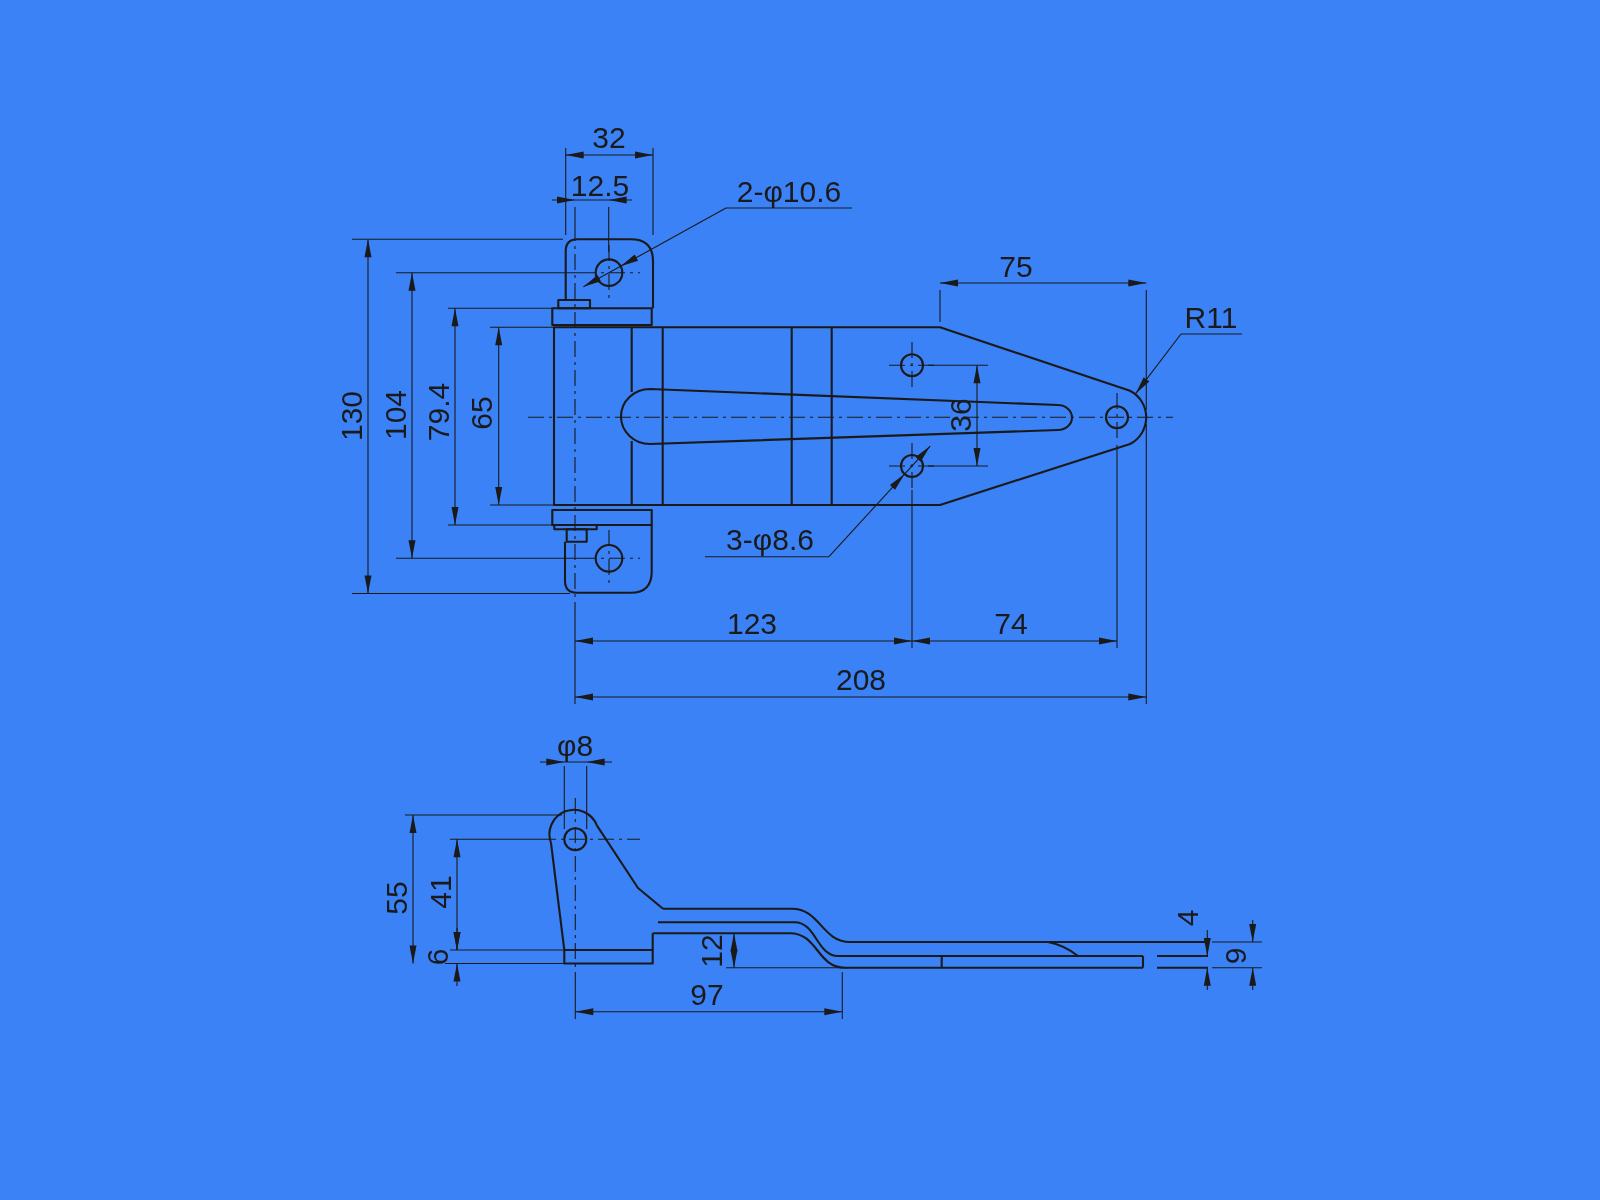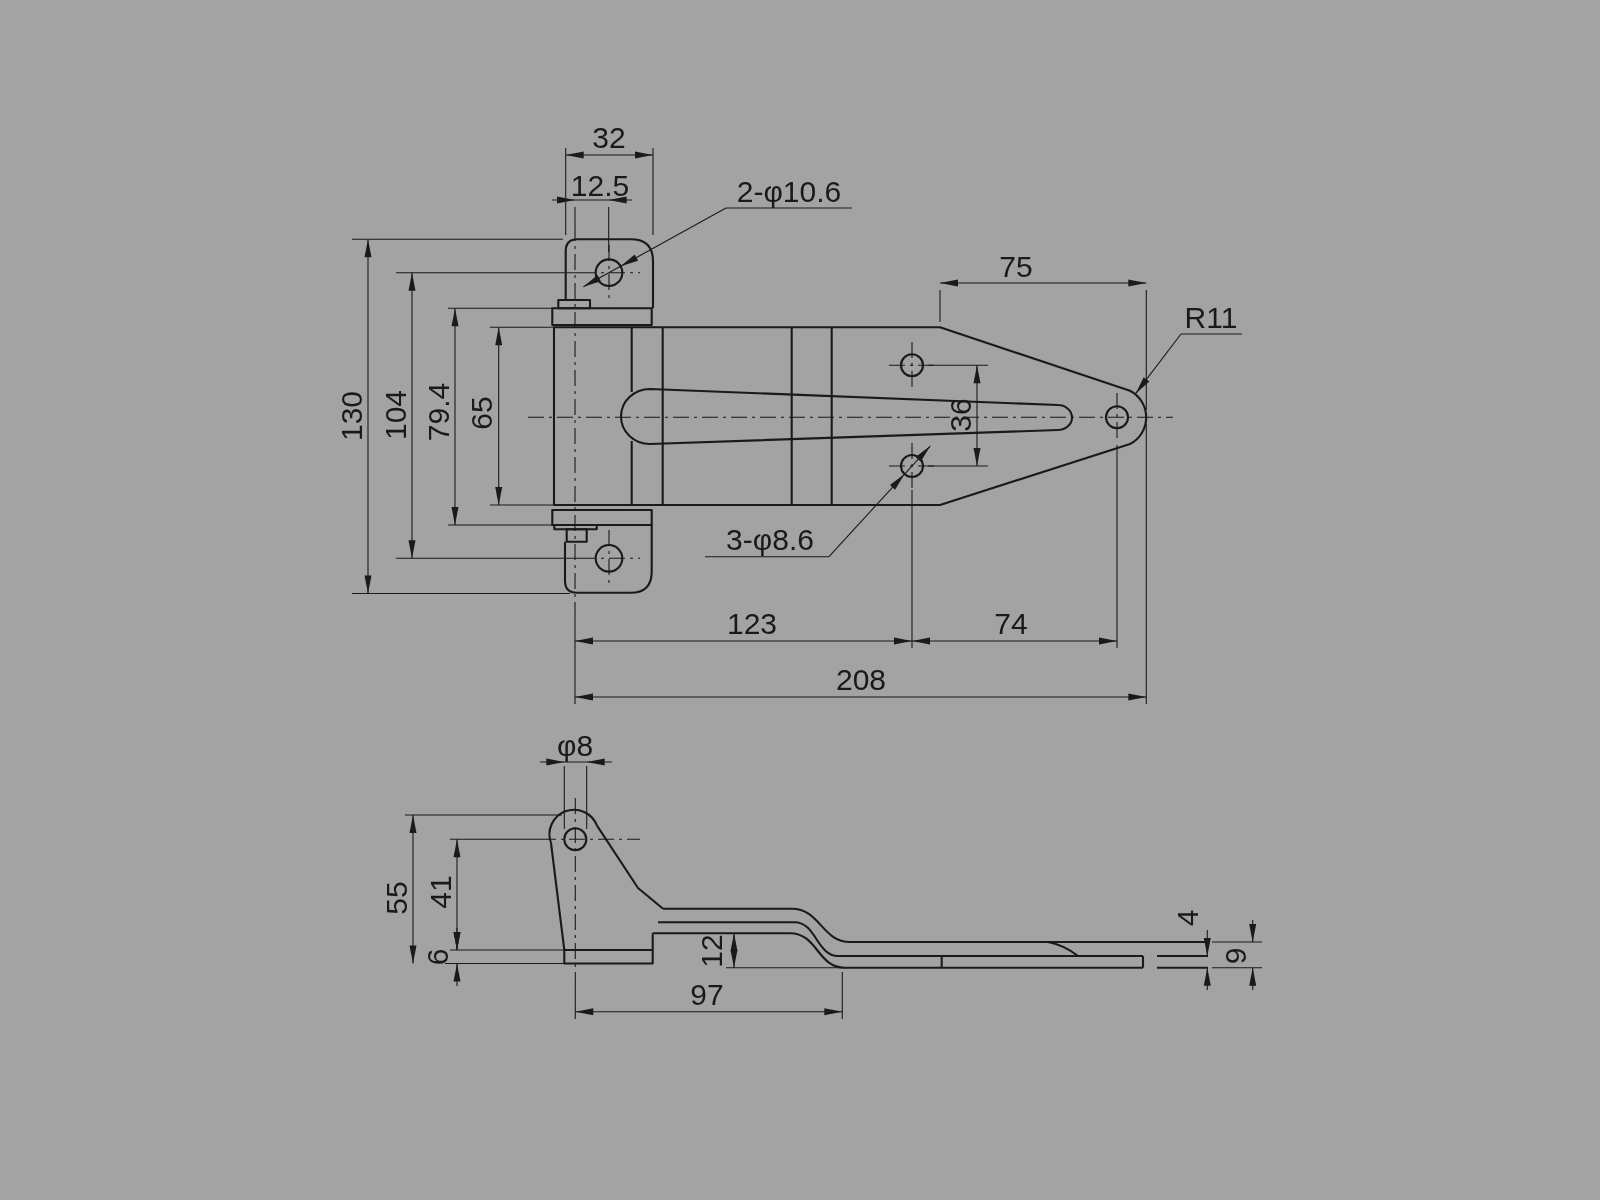--- a/index.html
+++ b/index.html
@@ -1,16 +1,16 @@
 <!DOCTYPE html>
 <html><head>
 <meta charset="utf-8">
 <style>
   html,body{margin:0;padding:0;background:#fff;}
-  .page{width:1600px;height:1200px;position:relative;background:#a3a3a3;overflow:hidden;}
+  .page{width:1600px;height:1200px;position:relative;background:#3b82f6;overflow:hidden;}
   svg text{font-family:"Liberation Sans","DejaVu Sans",sans-serif;fill:#1a1a1a;}
   .dimtxt{font-size:30px;}
   .outline{stroke:#1a1a1a;stroke-width:2.1;fill:none;stroke-linejoin:round;}
   .thin{stroke:#1a1a1a;stroke-width:1.1;fill:none;}
   .cl{stroke:#1a1a1a;stroke-width:1.1;fill:none;stroke-dasharray:16 5 3 5;}
   .arr{fill:#1a1a1a;stroke:none;}
 </style>
 </head>
 <body>
 

